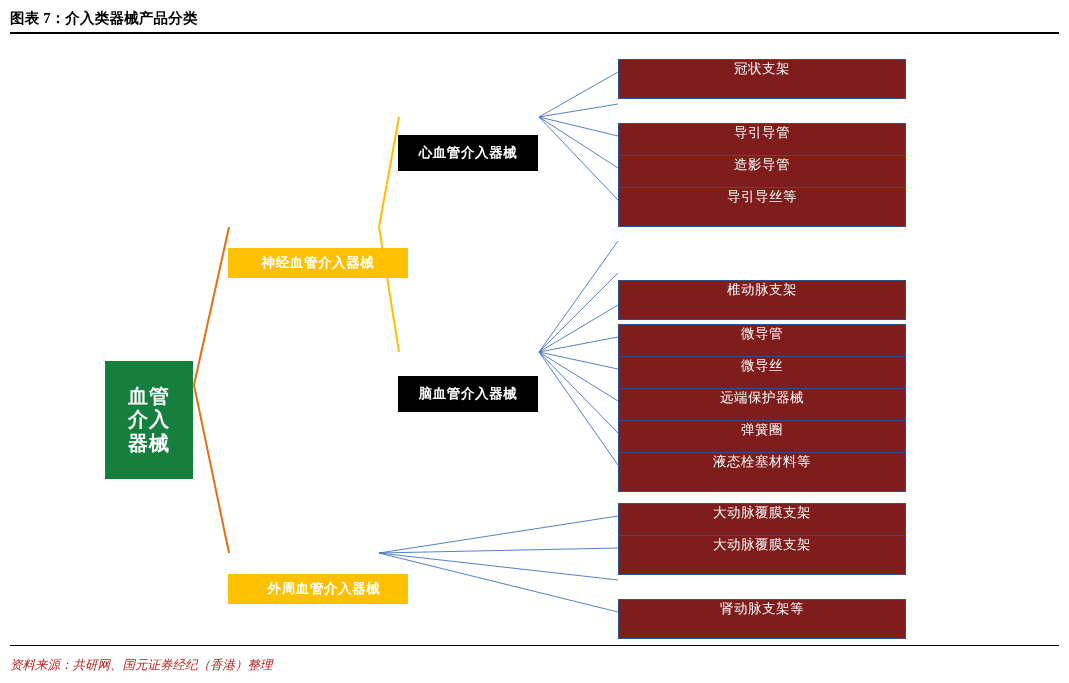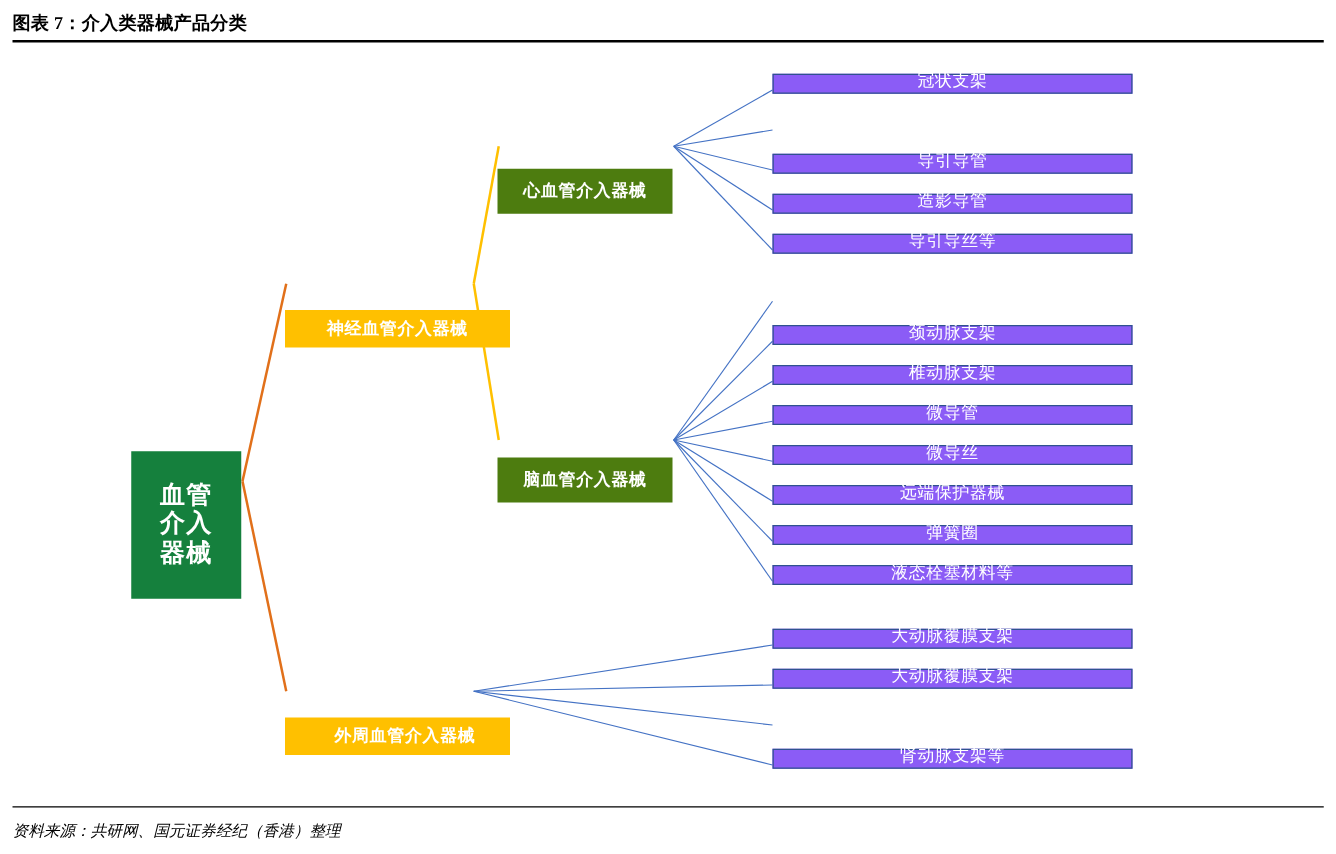--- a/index.html
+++ b/index.html
@@ -15,21 +15,21 @@
     position:absolute;left:10px;top:9px;
     font-family:"Liberation Serif","DejaVu Serif",serif;
     font-weight:bold;font-size:14.5px;color:#000;letter-spacing:.2px;
     white-space:nowrap;
   }
   .rule-top{position:absolute;left:10px;top:32px;width:1049px;height:2px;background:#000;}
   .rule-bottom{position:absolute;left:10px;top:645px;width:1049px;height:1.4px;background:#000;}
   .source{
     position:absolute;left:10px;top:657px;
     font-family:"Liberation Serif","DejaVu Serif",serif;
-    font-style:italic;font-size:12.5px;color:#000000;white-space:nowrap;
+    font-style:italic;font-size:12.5px;color:#b91c1c;white-space:nowrap;
   }
 
   
   .canvas{position:absolute;left:0;top:36px;width:1069px;height:606px;}
   .canvas svg{position:absolute;left:0;top:0;}
 
   .node{position:absolute;box-sizing:border-box;display:flex;align-items:center;justify-content:center;
          color:#ffffff;text-align:center;}
 
   
@@ -44,31 +44,31 @@
   
   .node-l2{
     background:#FFC000;height:30px;width:180px;
     font-size:13.5px;font-weight:bold;letter-spacing:.6px;
   }
   .node-l2.neuro{left:228px;top:212px;}
   .node-l2.periph{left:228px;top:538px;padding-left:12px;}
 
   
   .node-l3{
-    background:#4d7c0f;height:36px;width:140px;
+    background:#000000;height:36px;width:140px;
     font-size:13.5px;font-weight:bold;letter-spacing:.6px;
   }
   .node-l3.cardio{left:398px;top:99px;}
-  .node-l3.cerebro{left:398px;top:330px;text-align:right;}
+  .node-l3.cerebro{left:398px;top:340px;text-align:right;}
 
   
   .leaf{
-    position:absolute;left:618px;width:288px;height:16px;box-sizing:border-box;
-    background:#8b5cf6;border:1px solid #2F528F;
-    display:flex;align-items:flex-end;justify-content:center;
+    position:absolute;left:618px;width:288px;height:40px;box-sizing:border-box;
+    background:#7f1d1d;border:1px solid #2F528F;
+    display:flex;align-items:flex-start;justify-content:center;
     color:#ffffff;font-size:13.5px;letter-spacing:.5px;
   }
 </style>
 </head>
 <body>
 
 <div class="page">
 
   <div class="title">图表 7：介入类器械产品分类</div>
   <div class="rule-top"></div>
@@ -142,24 +142,21 @@
     <div class="leaf" style="top:87px">
         <span>导引导管</span>
       </div>
     <div class="leaf" style="top:119px">
         <span>造影导管</span>
       </div>
     <div class="leaf" style="top:151px">
         <span>导引导丝等</span>
       </div>
 
-    <div class="leaf" style="top:224px">
-        <span>颈动脉支架</span>
-      </div>
-    <div class="leaf" style="top:256px">
+    <div class="leaf" style="top:244px">
         <span>椎动脉支架</span>
       </div>
     <div class="leaf" style="top:288px">
         <span>微导管</span>
       </div>
     <div class="leaf" style="top:320px">
         <span>微导丝</span>
       </div>
     <div class="leaf" style="top:352px">
         <span>远端保护器械</span>

